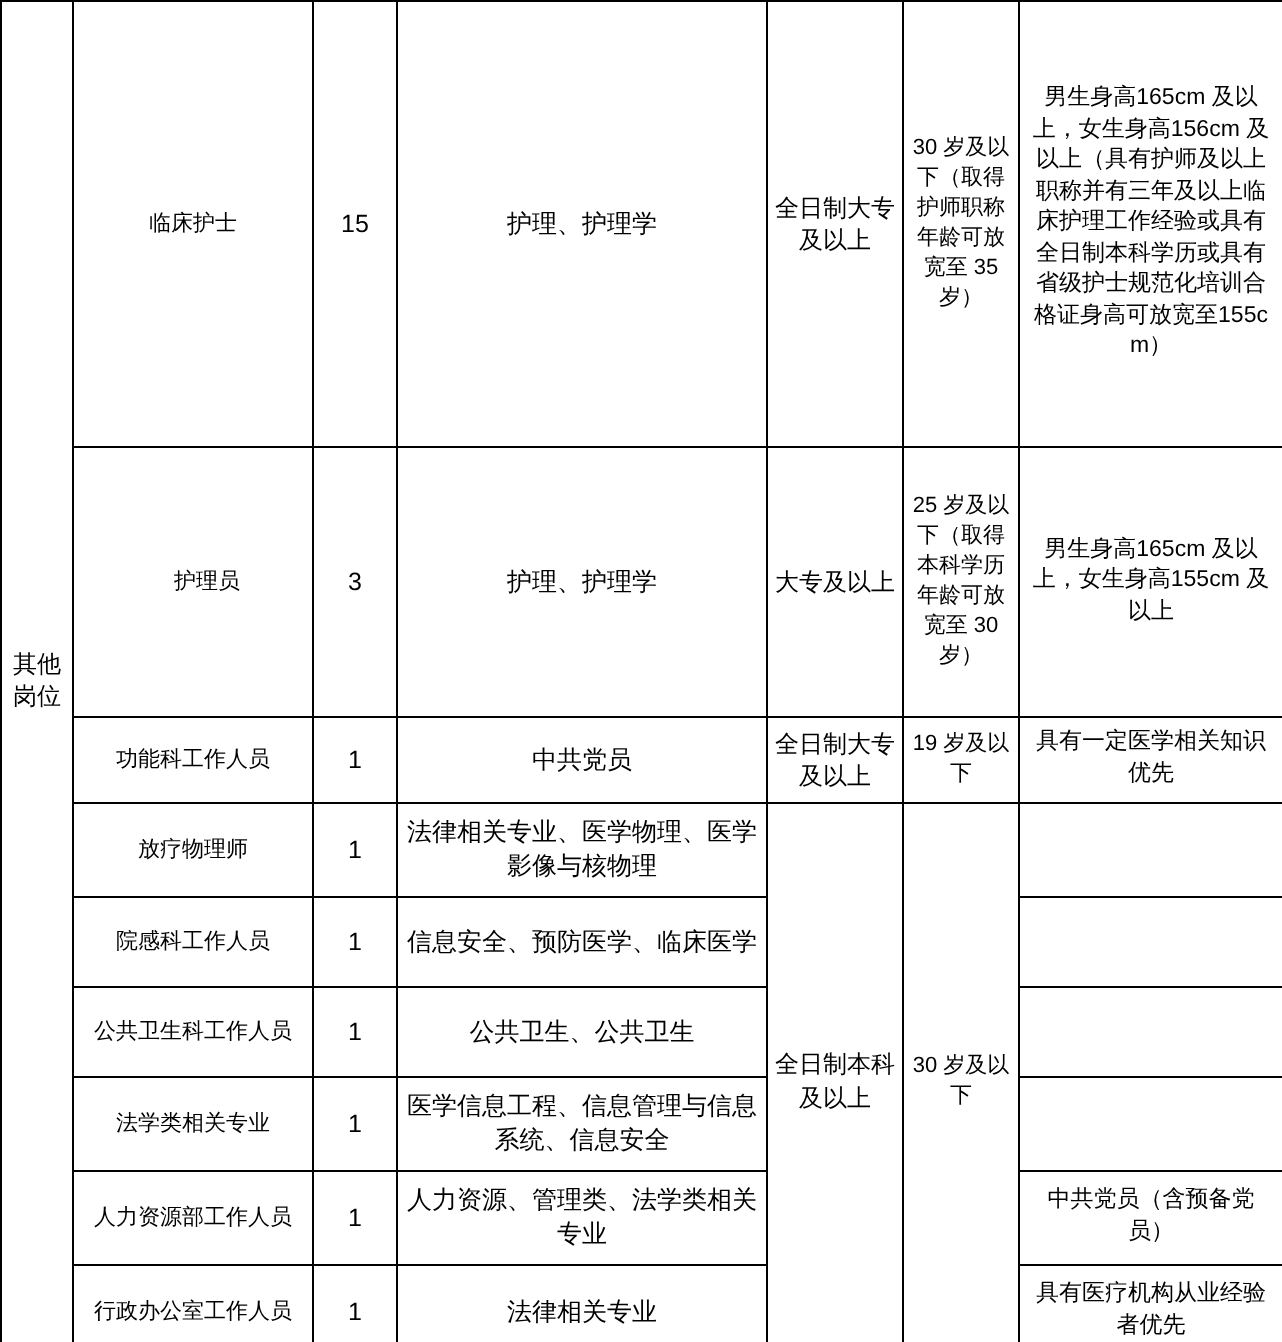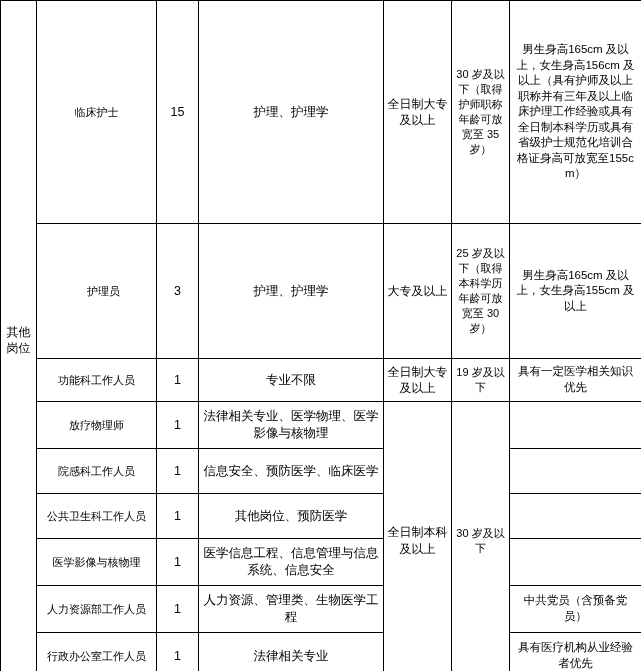--- a/index.html
+++ b/index.html
@@ -88,21 +88,21 @@
         <td class="num-cell">3</td>
         <td class="major-cell">护理、护理学</td>
         <td class="edu-cell">大专及以上</td>
         <td class="age-cell">25 岁及以下（取得本科学历年龄可放宽至 30 岁）</td>
         <td class="other-cell">男生身高165cm 及以上，女生身高155cm 及以上</td>
       </tr>
 
       <tr>
         <td class="post-cell" style="height:38px;">功能科工作人员</td>
         <td class="num-cell">1</td>
-        <td class="major-cell">专业不限</td>
+        <td class="major-cell">中共党员</td>
         <td class="edu-cell">全日制大专及以上</td>
         <td class="small-age">19 岁及以下</td>
         <td class="other-cell">具有一定医学相关知识优先</td>
       </tr>
 
       <tr>
         <td class="post-cell" style="height:42px;">放疗物理师</td>
         <td class="num-cell">1</td>
         <td class="major-cell">法律相关专业、医学物理、医学影像与核物理</td>
         <td class="edu-cell" rowspan="6">全日制本科及以上</td>
@@ -113,35 +113,35 @@
       <tr>
         <td class="post-cell" style="height:40px;">院感科工作人员</td>
         <td class="num-cell">1</td>
         <td class="major-cell">信息安全、预防医学、临床医学</td>
         <td class="other-cell blank"></td>
       </tr>
 
       <tr>
         <td class="post-cell" style="height:40px;">公共卫生科工作人员</td>
         <td class="num-cell">1</td>
-        <td class="major-cell">其他岗位、预防医学</td>
+        <td class="major-cell">公共卫生、公共卫生</td>
         <td class="other-cell blank"></td>
       </tr>
 
       <tr>
-        <td class="post-cell" style="height:42px;">医学影像与核物理</td>
+        <td class="post-cell" style="height:42px;">法学类相关专业</td>
         <td class="num-cell">1</td>
         <td class="major-cell">医学信息工程、信息管理与信息系统、信息安全</td>
         <td class="other-cell blank"></td>
       </tr>
 
       <tr>
         <td class="post-cell" style="height:42px;">人力资源部工作人员</td>
         <td class="num-cell">1</td>
-        <td class="major-cell">人力资源、管理类、生物医学工程</td>
+        <td class="major-cell">人力资源、管理类、法学类相关专业</td>
         <td class="other-cell">中共党员（含预备党员）</td>
       </tr>
 
       <tr>
         <td class="post-cell" style="height:42px;">行政办公室工作人员</td>
         <td class="num-cell">1</td>
         <td class="major-cell">法律相关专业</td>
         <td class="other-cell">具有医疗机构从业经验者优先</td>
       </tr>
     </tbody>

